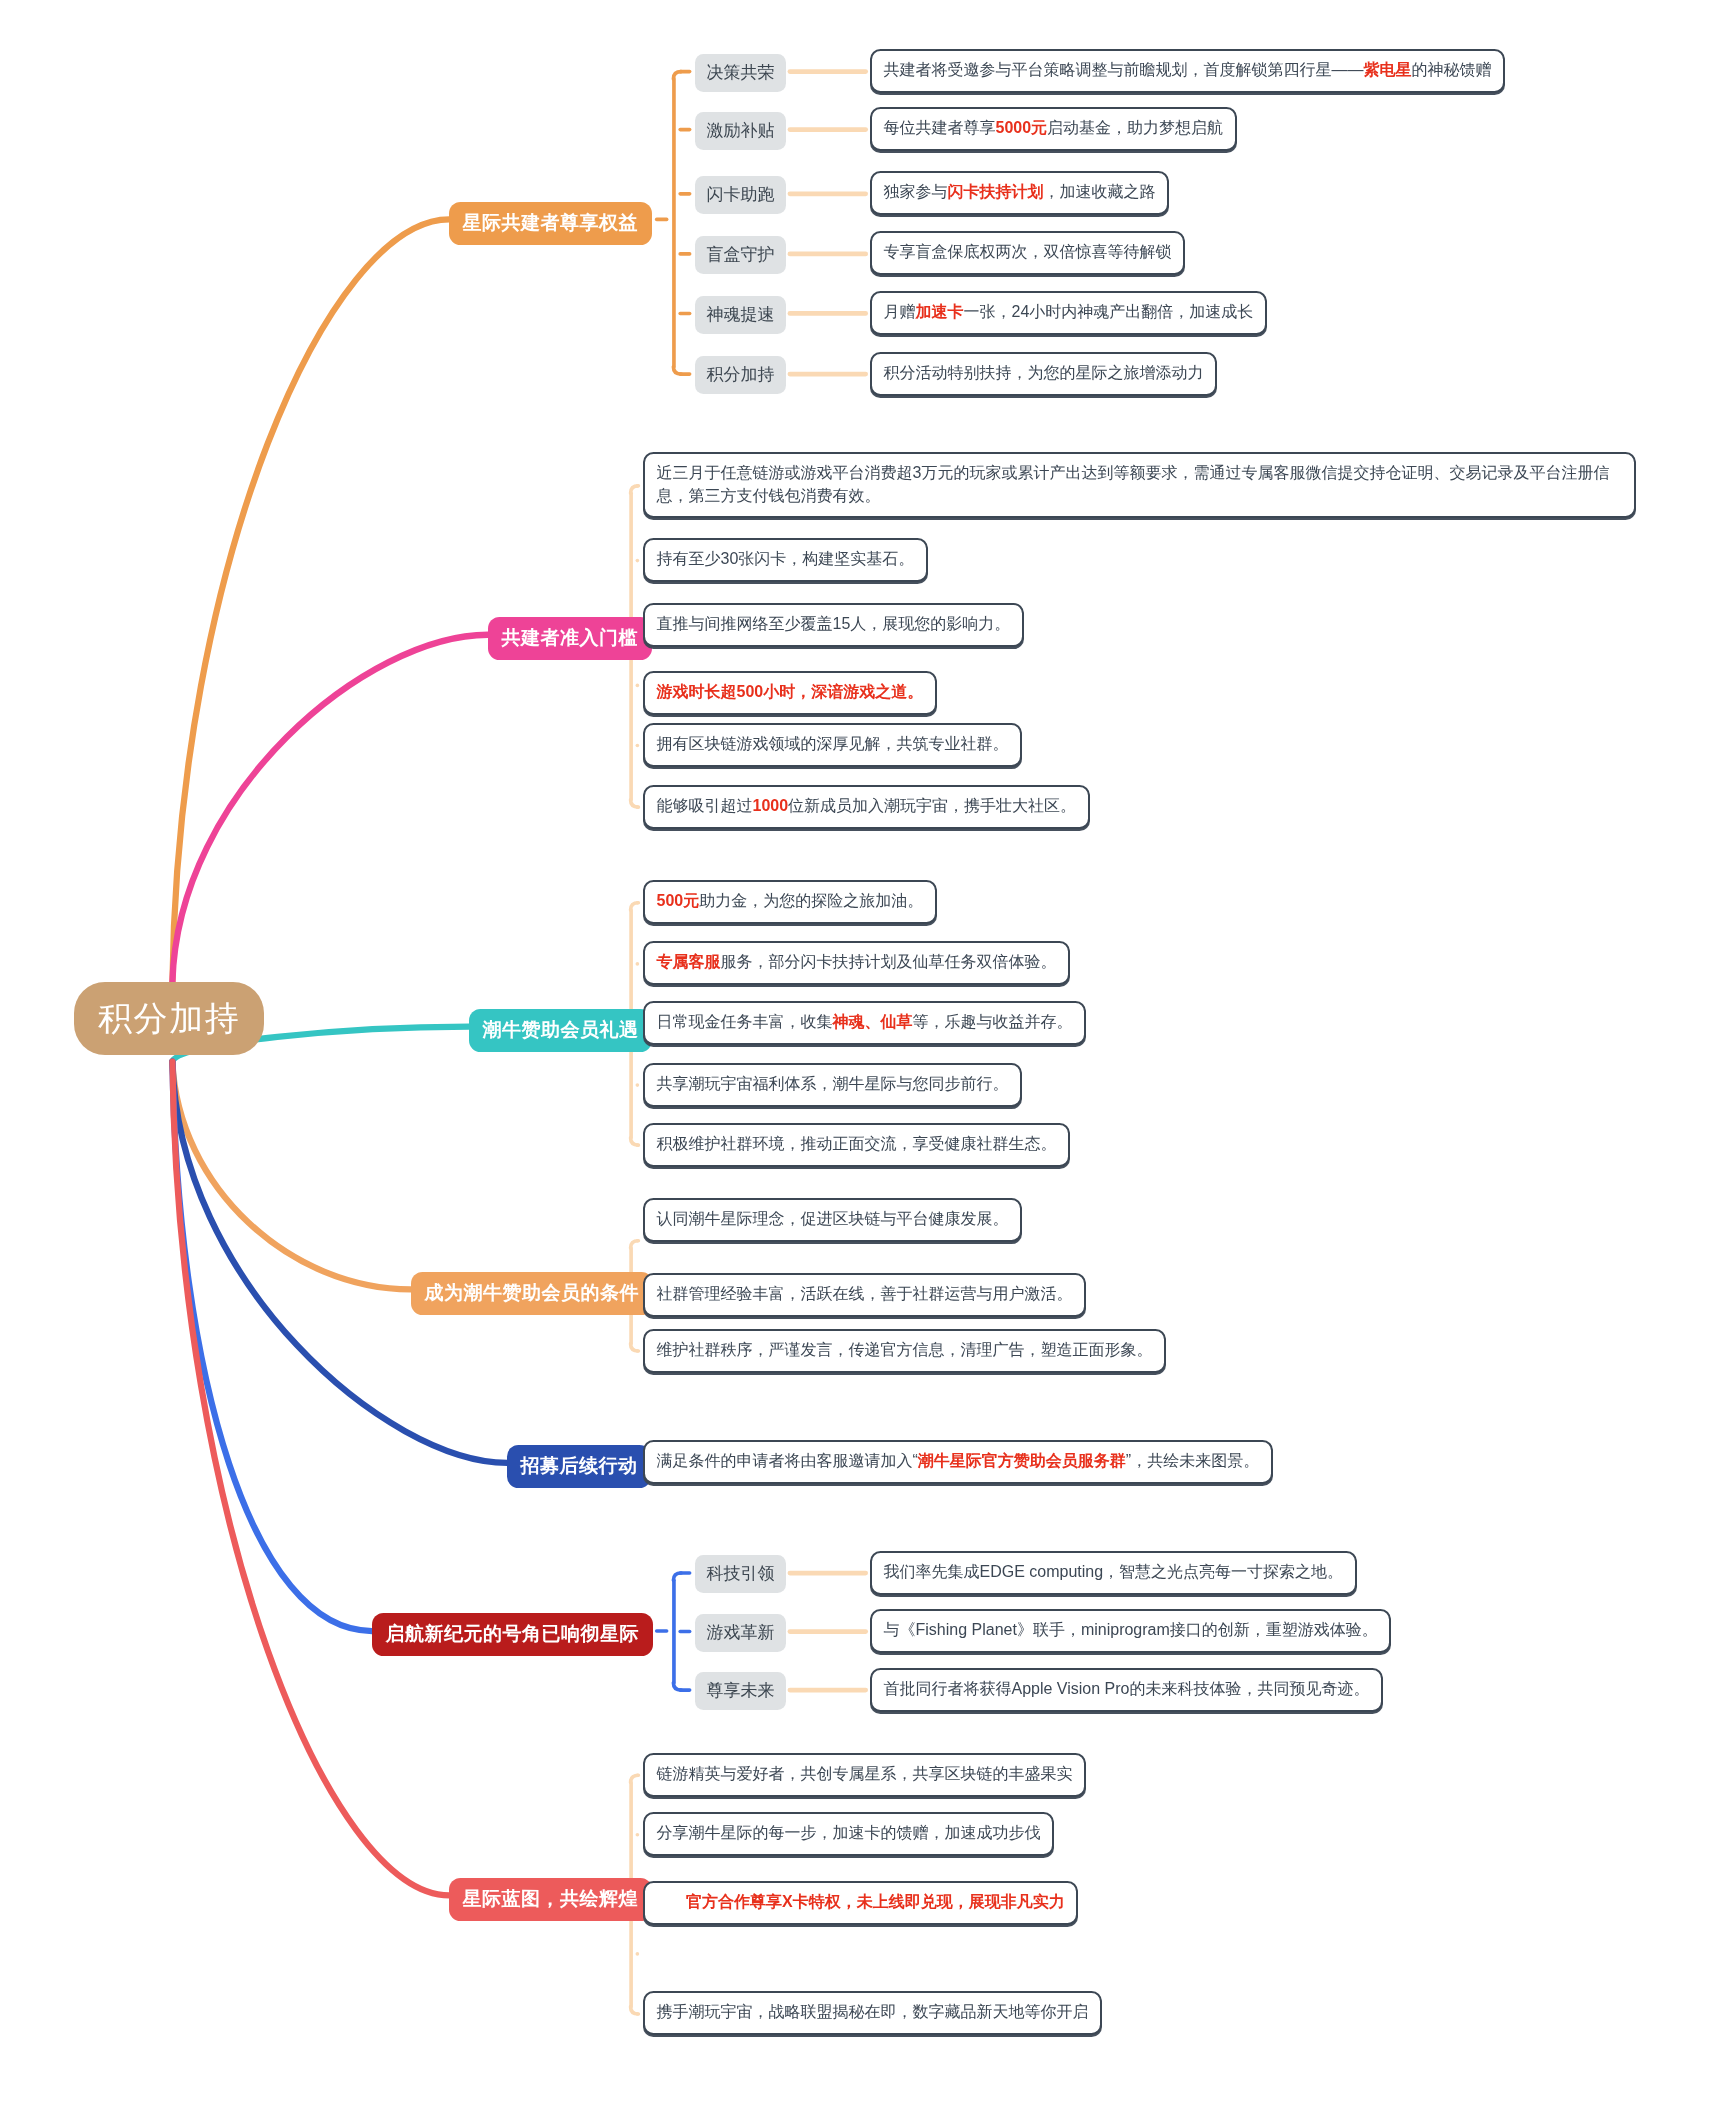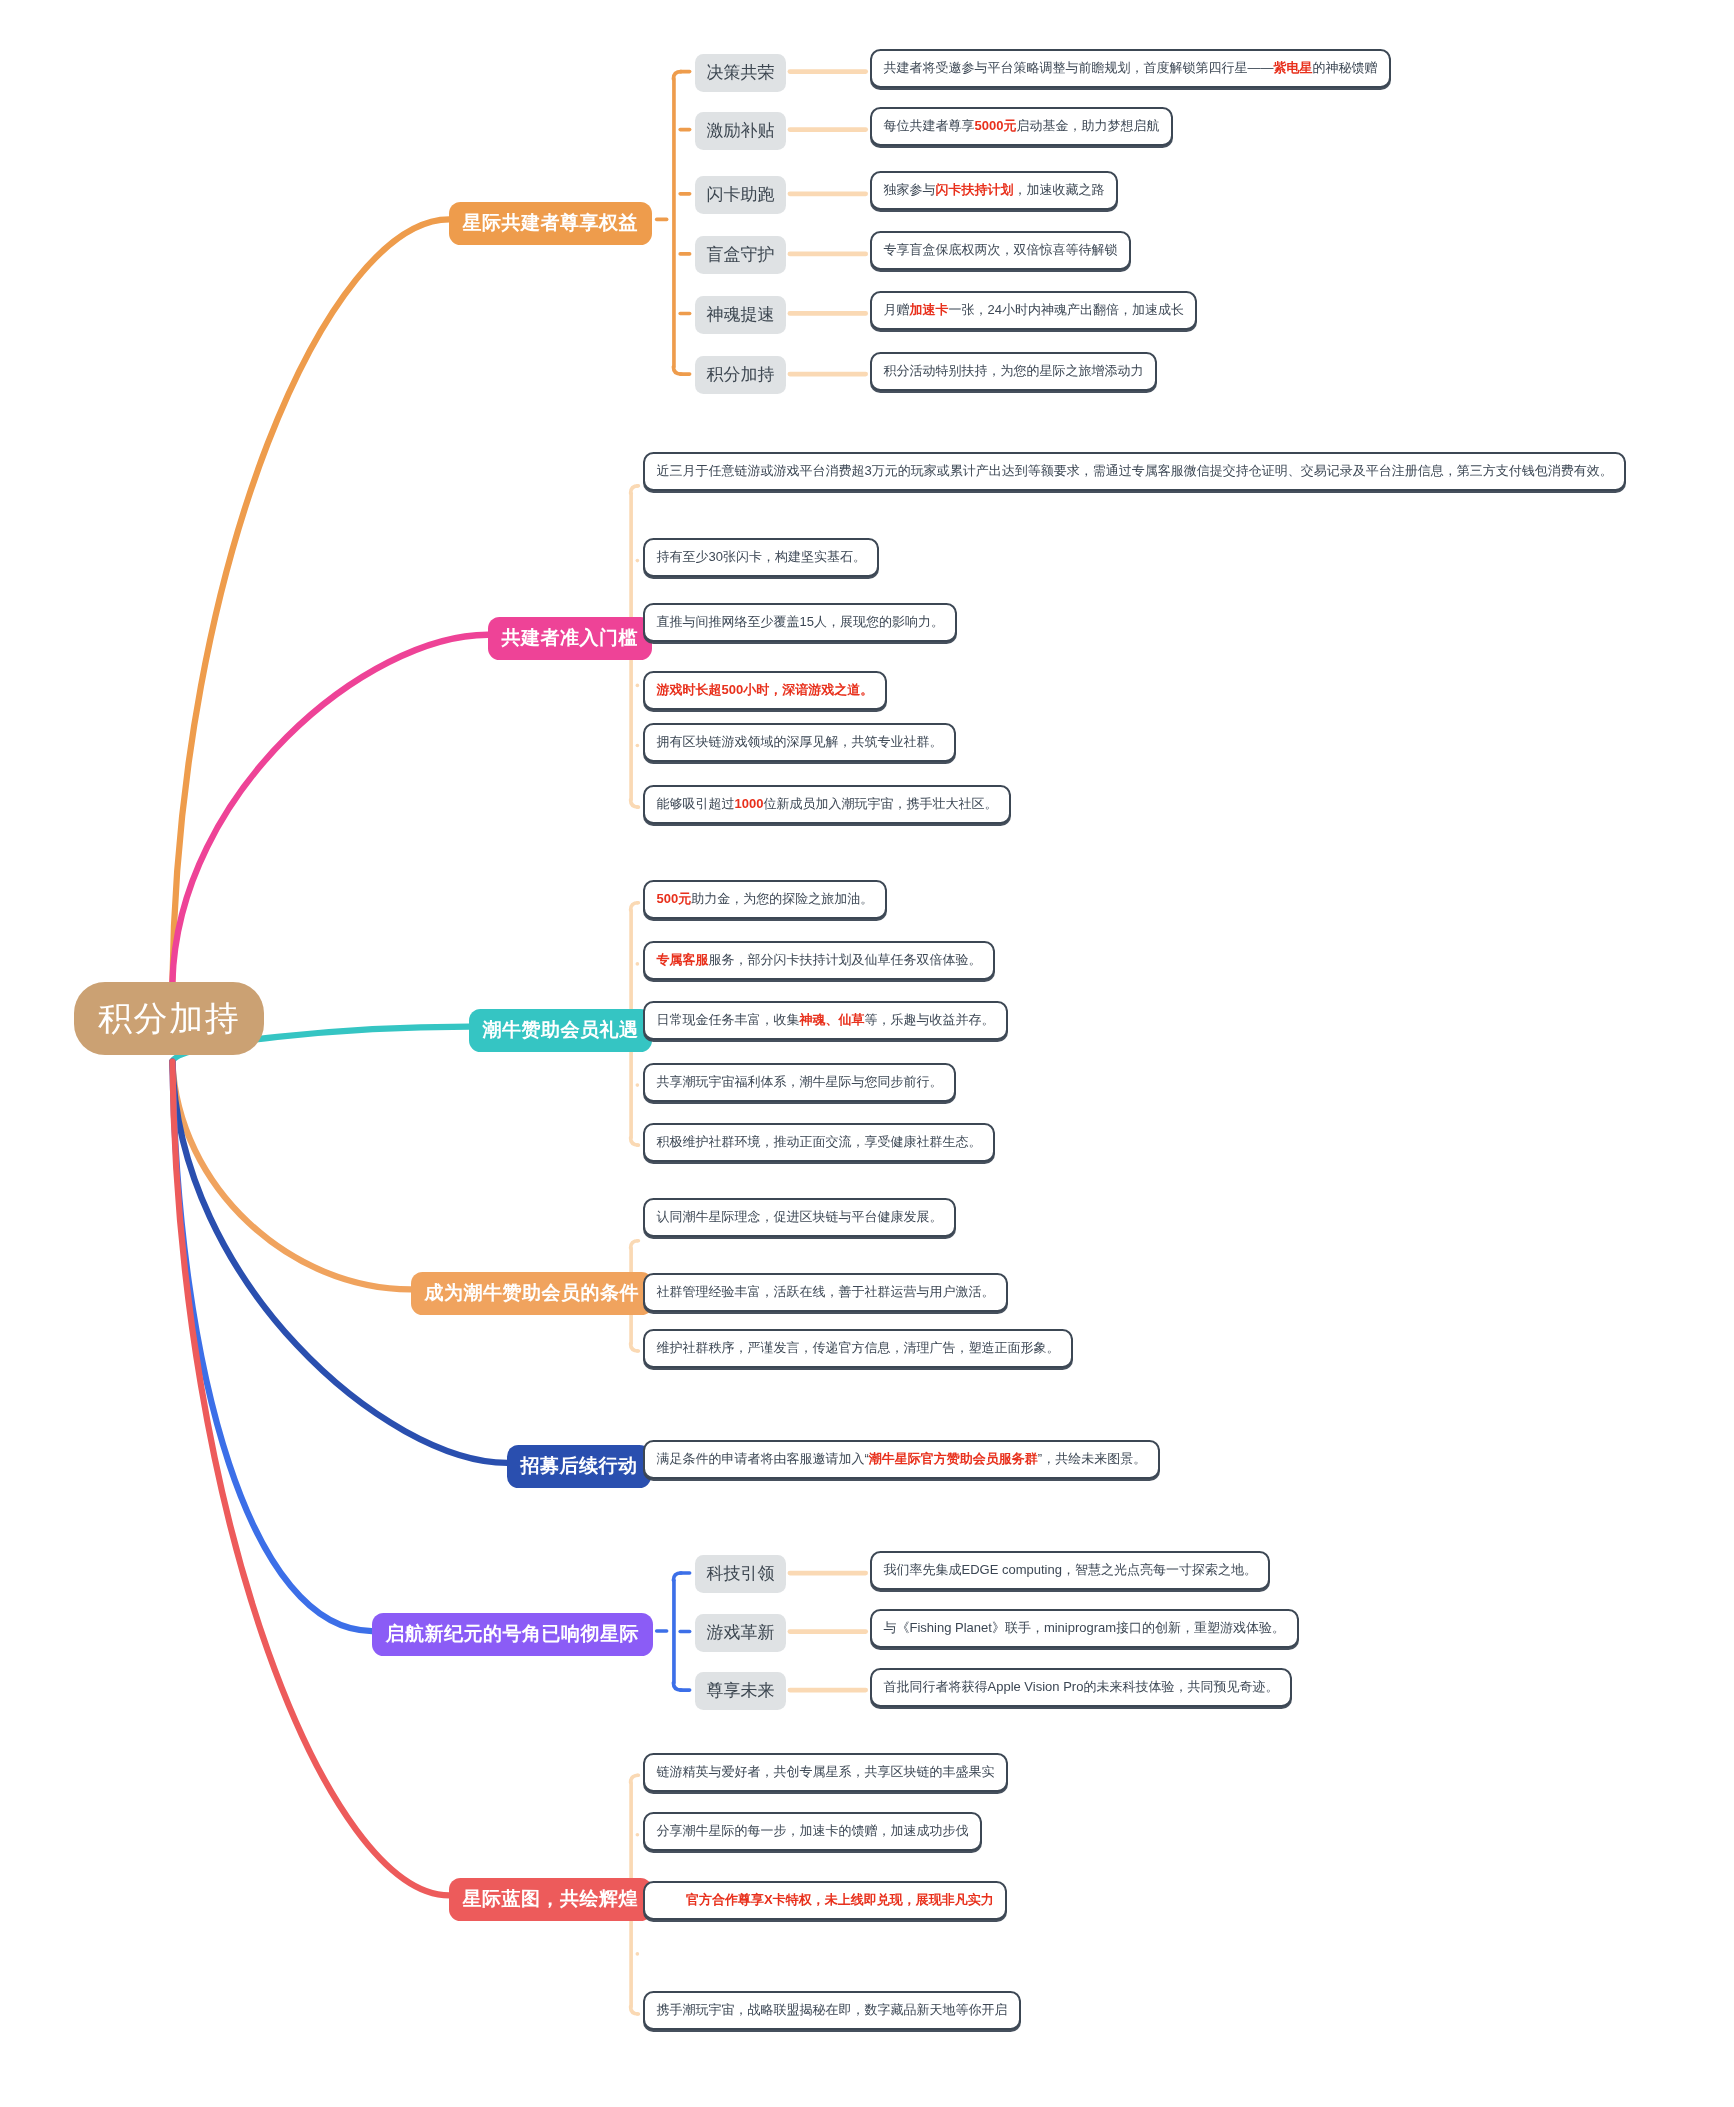--- a/index.html
+++ b/index.html
@@ -61,21 +61,21 @@
     padding: 7.3px 11.5px;
     white-space: nowrap;
   }
 
   
   .leaf-node {
     background: #ffffff;
     border: 2.6px solid #3C4754;
     border-radius: 10.4px;
     color: #3C4754;
-    font-size: 13px;
+    font-size: 16px;
     line-height: 1.42;
     padding: 8.4px 11.5px;
     text-align: left;
     justify-content: flex-start;
     box-shadow: 0 2.1px 0 0 rgba(60,71,84,0.95);
   }
   .leaf-node .txt { display: block; width: 100%; }
   .hl { color: #E8301C; font-weight: 700; }
   .leaf-node.all-red { color: #E8301C; font-weight: 700; margin-top: 8px; }
 </style>
@@ -222,21 +222,21 @@
     <div class="node leaf-node" style="left: 643px; max-width: 993px; top: 1273px;">
       <span class="txt"><span>社群管理经验丰富，活跃在线，善于社群运营与用户激活。</span></span>
     </div>
     <div class="node leaf-node" style="left: 643px; max-width: 993px; top: 1329px;">
       <span class="txt"><span>维护社群秩序，严谨发言，传递官方信息，清理广告，塑造正面形象。</span></span>
     </div>
     <div class="node branch-node" style="background: rgb(42, 79, 175); top: 1445px; left: 507px;">招募后续行动</div>
     <div class="node leaf-node" style="left: 643px; max-width: 993px; top: 1440px;">
       <span class="txt"><span>满足条件的申请者将由客服邀请加入“</span><span class="hl">潮牛星际官方赞助会员服务群</span><span>”，共绘未来图景。</span></span>
     </div>
-    <div class="node branch-node" style="background: #8b5cf6; top: 1613px; left: 372px;">启航新纪元的号角已响彻星际</div>
+    <div class="node branch-node" style="background: #b91c1c; top: 1613px; left: 372px;">启航新纪元的号角已响彻星际</div>
     <div class="node sub-node" style="left: 695px; top: 1555px;">科技引领</div>
     <div class="node leaf-node" style="left: 870px; max-width: 731px; top: 1551px;">
       <span class="txt"><span>我们率先集成EDGE computing，智慧之光点亮每一寸探索之地。</span></span>
     </div>
     <div class="node sub-node" style="left: 695px; top: 1614px;">游戏革新</div>
     <div class="node leaf-node" style="left: 870px; max-width: 731px; top: 1609px;">
       <span class="txt"><span>与《Fishing Planet》联手，miniprogram接口的创新，重塑游戏体验。</span></span>
     </div>
     <div class="node sub-node" style="left: 695px; top: 1672px;">尊享未来</div>
     <div class="node leaf-node" style="left: 870px; max-width: 731px; top: 1668px;">

